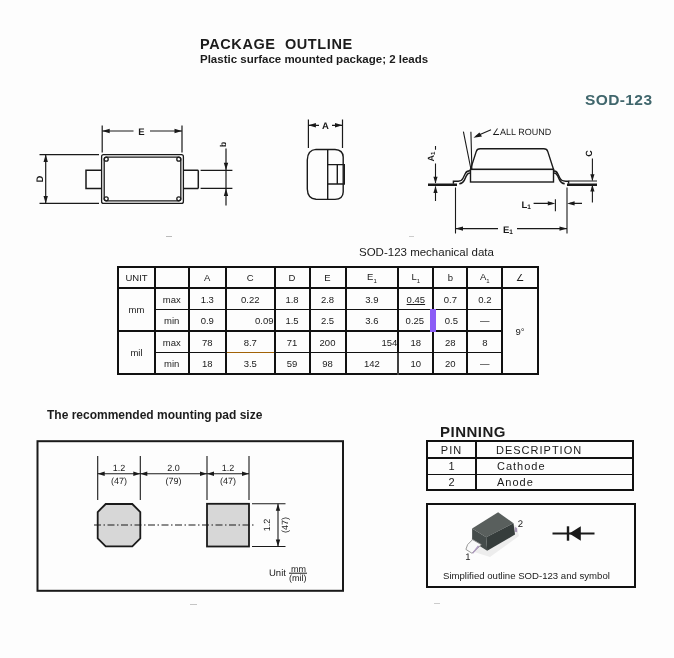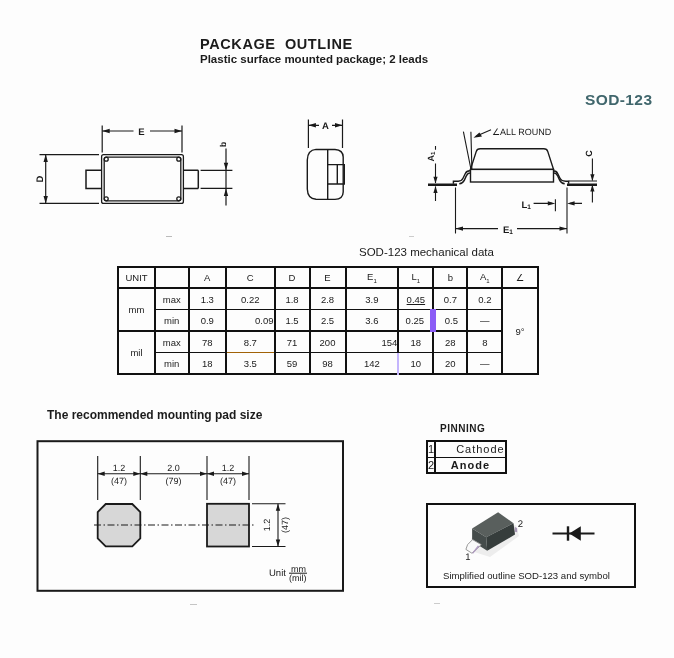--- a/index.html
+++ b/index.html
@@ -190,21 +190,21 @@
  <td style="border-right:2px solid #111;border-bottom:1px solid #111;">18</td>
  <td style="border-right:2px solid #111;border-bottom:1px solid #111;">28</td>
  <td style="border-right:2px solid #111;border-bottom:1px solid #111;">8</td>
 </tr>
 <tr style="height:21.4px;">
  <td style="border-right:2px solid #111;">min</td>
  <td style="border-right:2px solid #111;">18</td>
  <td style="border-right:2px solid #111;">3.5</td>
  <td style="border-right:2px solid #111;">59</td>
  <td style="border-right:2px solid #111;">98</td>
- <td style="border-right:2px solid #c4b5fd;">142</td>
+ <td style="border-right:2px solid #404040;">142</td>
  <td style="border-right:2px solid #111;">10</td>
  <td style="border-right:2px solid #111;">20</td>
  <td style="border-right:2px solid #111;">—</td>
 </tr>
 </tbody>
   </table>
 
 <div class="abs" style="left:47px;top:408px;font-size:12px;font-weight:bold;color:#1c1c1c;">The recommended mounting pad size</div>
 
 <svg class="abs" style="left:35px;top:438px;" width="315" height="160" viewBox="35 438 315 160" fill="none" stroke="#1a1a1a" stroke-width="1.3">
@@ -248,31 +248,35 @@
 </g>
 
 <g fill="#1a1a1a" stroke="none">
 <text x="269" y="575.5" font-size="9.5">Unit</text>
 <text x="291" y="571.5" font-size="9">mm</text>
 <text x="289" y="580.5" font-size="9">(mil)</text>
 <path d="M289,573.2 H307" stroke="#1a1a1a" stroke-width="1"></path>
 </g>
 </svg>
 
-<div class="abs" style="left:440px;top:423px;font-size:10px;font-weight:bold;color:#1c1c1c;letter-spacing:0.5px;">PINNING</div>
+<div class="abs" style="left:440px;top:423px;font-size:15px;font-weight:bold;color:#1c1c1c;letter-spacing:0.5px;">PINNING</div>
 
 <table class="abs" style="left:426px;top:440px;border:2.2px solid #111;font-size:11px;">
 <tbody>
+      <tr style="height:17px;">
+ <td style="width:47px;border-right:2px solid #111;border-bottom:2px solid #111;letter-spacing:1px;">PIN</td>
+ <td style="width:136px;border-bottom:2px solid #111;text-align:left;padding-left:19px;letter-spacing:1px;">DESCRIPTION</td>
+</tr>
 <tr style="height:16px;">
  <td style="border-right:2px solid #111;border-bottom:1.5px solid #111;">1</td>
  <td style="border-bottom:1.5px solid #111;text-align:left;padding-left:20px;letter-spacing:1px;">Cathode</td>
 </tr>
 <tr style="height:16px;">
  <td style="border-right:2px solid #111;">2</td>
- <td style="text-align:center;letter-spacing:1px;font-weight:bold;">Anode</td>
+ <td style="text-align:left;padding-left:20px;letter-spacing:1px;">Anode</td>
 </tr>
 </tbody>
   </table>
 
 <div class="abs" style="left:426px;top:503px;width:206px;height:81px;border:2px solid #111;"></div>
 
 <svg class="abs" style="left:450px;top:505px;" width="80" height="60" viewBox="450 505 80 60">
 
 <polygon points="473,534 516,525 519,536 490,557 468,550" fill="#ededed"></polygon>
 

